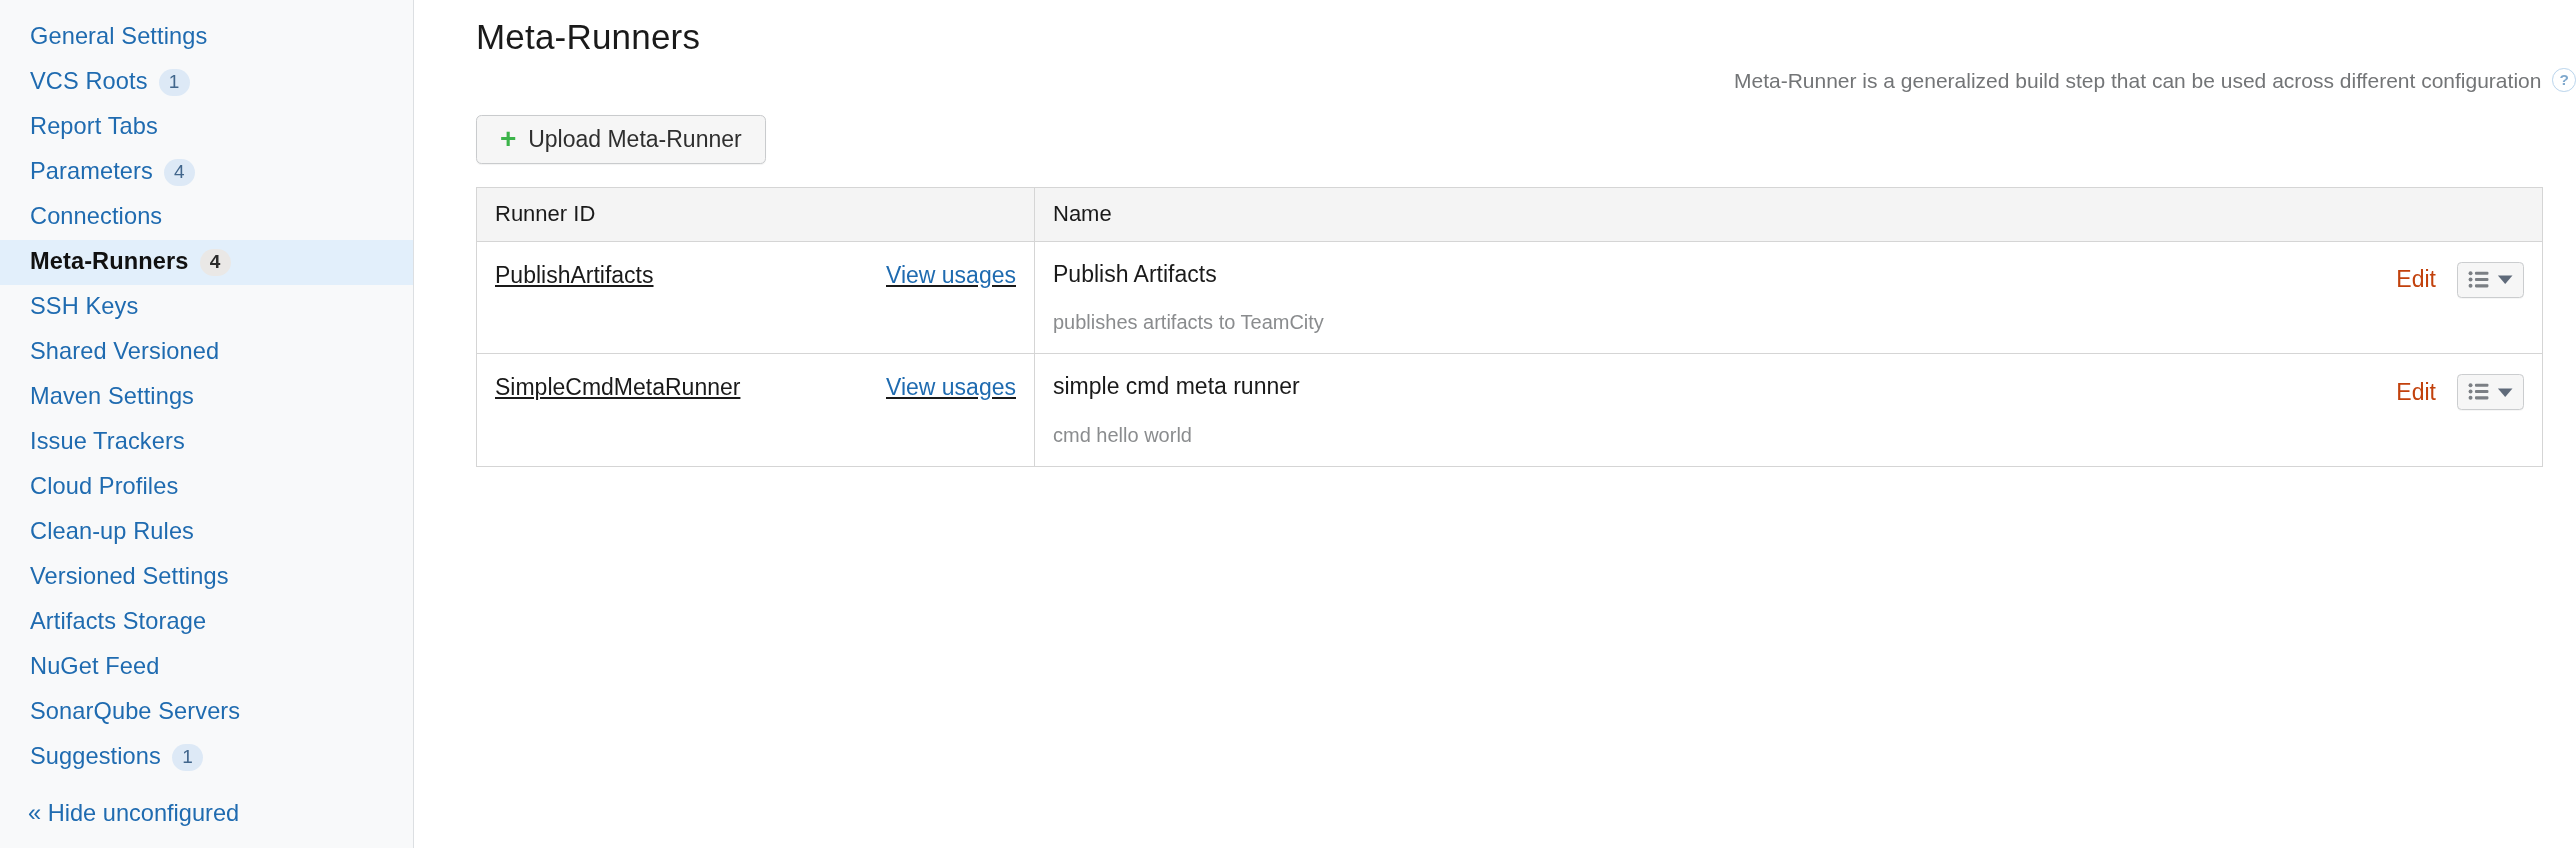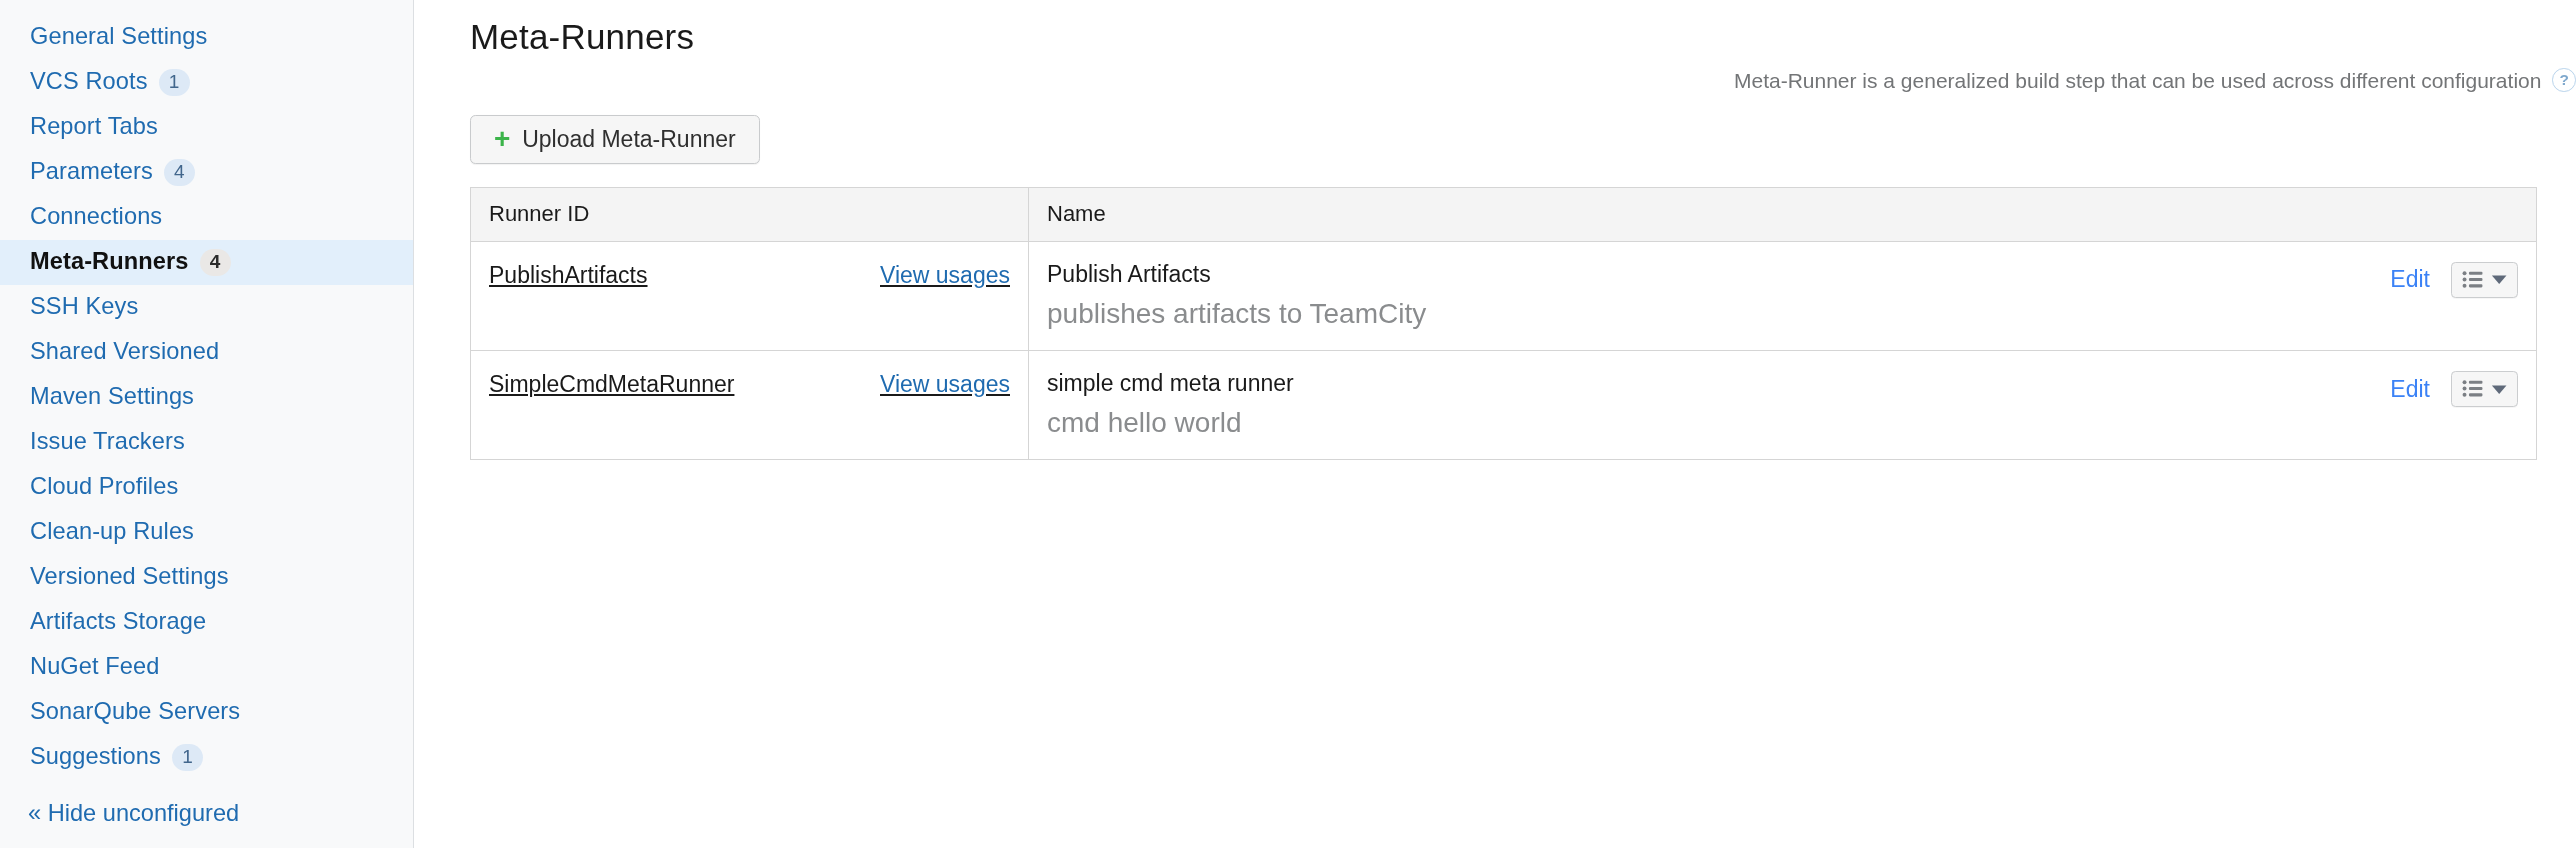--- a/index.html
+++ b/index.html
@@ -8,20 +8,21 @@
     width: 2576px; height: 849px;
     background: #fff;
     font-family: "Liberation Sans", sans-serif;
     -webkit-font-smoothing: antialiased;
   }
   #app {
     width: 2576px; height: 849px;
     display: flex;
     position: relative;
     overflow: hidden;
+    gap: 6px;
   }
 
   
   #sidebar {
     width: 414px;
     height: 849px;
     background: #f8f9fa;
     border-right: 1.8px solid #dcdfe2;
     padding-top: 14.5px;
     flex: 0 0 414px;
@@ -184,37 +185,37 @@
   }
   .runner-id { color: #1a1a1a; }
   .view-usages {
     color: #1f6bb0;
     cursor: pointer;
     font-size: 23px;
   }
   .name-main { color: #1a1a1a; line-height: 1.1; }
   .name-desc {
     color: #8a8c8e;
-    font-size: 28px;
-    margin-top: 12px;
+    font-size: 20px;
+    margin-top: 24px;
     line-height: 1.1;
   }
   .actions-cell {
     width: 291px;
     text-align: right;
     white-space: nowrap;
   }
   .actions-inner {
     display: flex;
     align-items: center;
     justify-content: flex-end;
     gap: 21px;
   }
   .edit-link {
-    color: #3b82f6;
+    color: #c2410c;
     font-size: 23px;
     cursor: pointer;
   }
   .menu-btn {
     display: inline-flex;
     align-items: center;
     justify-content: center;
     gap: 7.3px;
     width: 67px;
     height: 36px;

